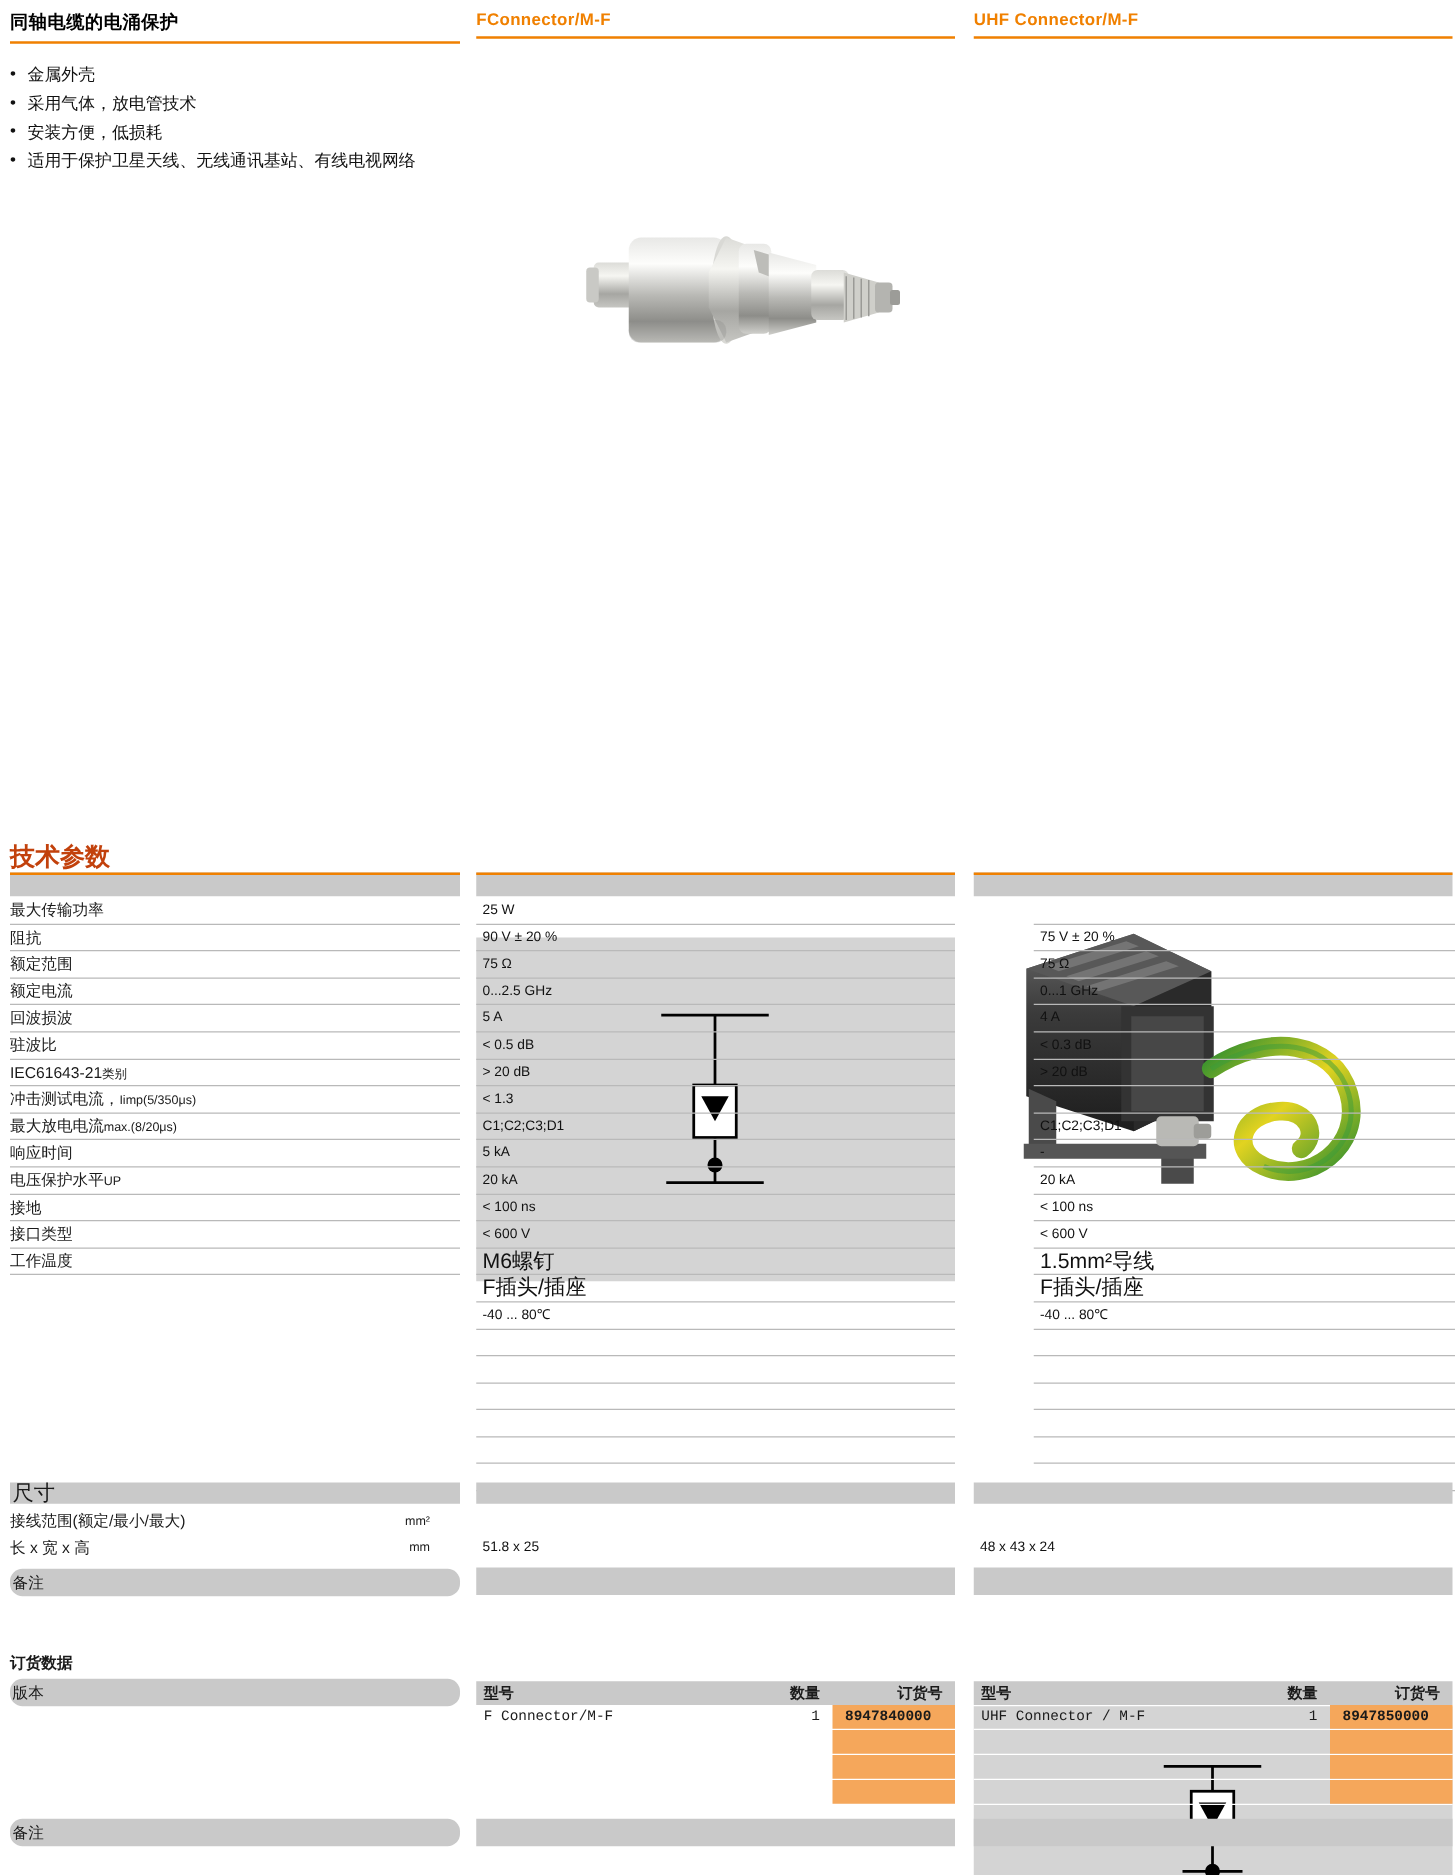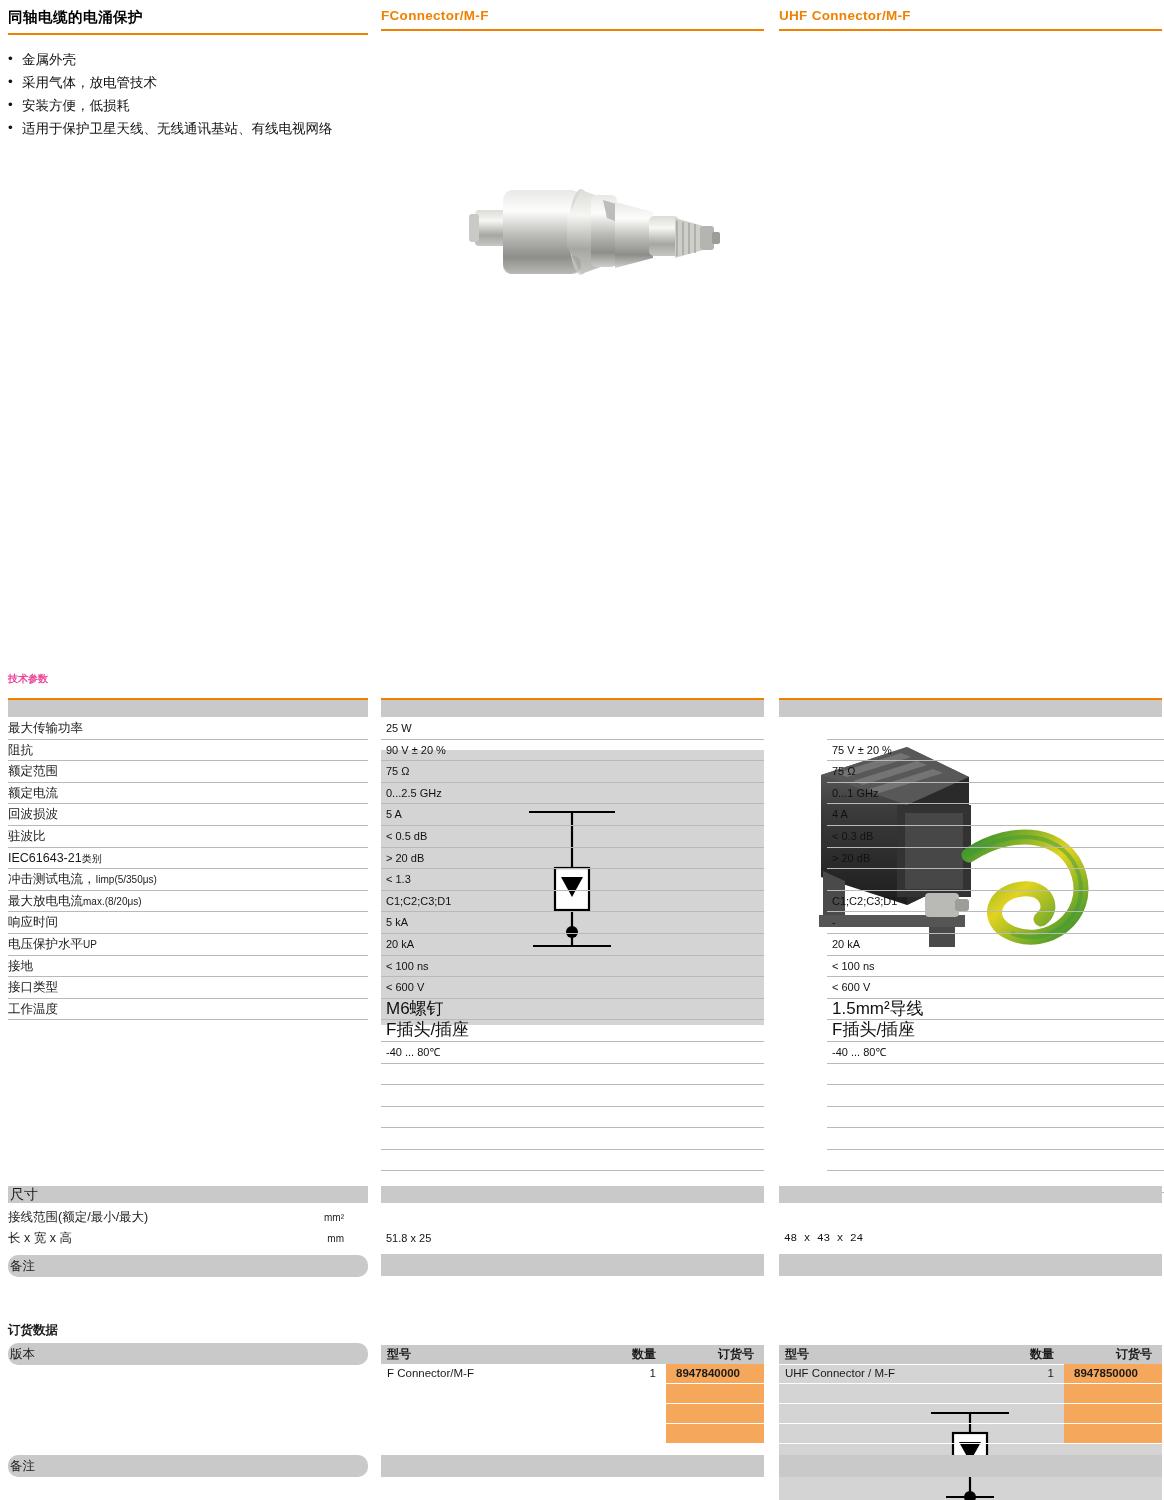--- a/index.html
+++ b/index.html
@@ -69,23 +69,23 @@
     position: relative;
   }
   .schem-box {
     height: 275px;
     background: #d4d4d4;
     position: relative;
   }
 
   
   .section-title {
-    font-size: 10px;
+    font-size: 20px;
     font-weight: bold;
-    color: #ec4899;
+    color: #c2410c;
   }
   .band {
     background: #c9c9c9;
     height: 14px;
   }
   .band-orange-top {
     border-top: 2px solid #f08000;
   }
 
   
@@ -140,20 +140,21 @@
   }
   .order-head .t1 { position: absolute; left: 6px; }
   .order-head .t2 { position: absolute; right: 108px; }
   .order-head .t3 { position: absolute; right: 10px; }
   .order-row {
     height: 19px;
     line-height: 19px;
     font-size: 11.5px;
     position: relative;
     border-bottom: 1px solid #ffffff;
+    font-family: Liberation Mono, monospace;
   }
   .order-row .c1 { position: absolute; left: 6px; }
   .order-row .c2 { position: absolute; right: 108px; }
   .order-row .c3 {
     position: absolute;
     right: 0;
     width: 98px;
     text-align: left;
     padding-left: 10px;
     box-sizing: border-box;
@@ -221,21 +222,21 @@
     <div class="spec-label-row"><span>最大放电电流</span><span class="sub">max.(8/20μs)</span></div>
     <div class="spec-label-row"><span>响应时间</span><span class="sub"></span></div>
     <div class="spec-label-row"><span>电压保护水平</span><span class="sub">UP</span></div>
     <div class="spec-label-row"><span>接地</span><span class="sub"></span></div>
     <div class="spec-label-row"><span>接口类型</span><span class="sub"></span></div>
     <div class="spec-label-row"><span>工作温度</span><span class="sub"></span></div>
   </div>
 
   <div class="col-left" style="top:1186px;">
     <div class="band" style="height:17px; position:relative;">
-      <span style="position:absolute; left:2px; top:0; font-size:14px; line-height:17px; font-weight:normal;">尺寸</span>
+      <span style="position:absolute; left:2px; top:0; font-size:17px; line-height:17px; font-weight:normal;">尺寸</span>
     </div>
     <div class="dim-label-row" style="margin-top:4px;">
       <span>接线范围(额定/最小/最大)</span>
       <span class="dim-unit">mm²</span>
     </div>
     <div class="dim-label-row">
       <span>长 x 宽 x 高</span>
       <span class="dim-unit">mm</span>
     </div>
     <div class="note-label" style="margin-top:6px;">备注</div>
@@ -468,21 +469,21 @@
     <div class="spec-val-row"></div>
     <div class="spec-val-row"></div>
     <div class="spec-val-row"></div>
     <div class="spec-val-row"></div>
     <div class="spec-val-row"></div>
   </div>
 
   <div class="col-b" style="top:1186px;">
     <div class="band" style="height:17px;"></div>
     <div class="spec-val-row" style="border-bottom:none; margin-top:4px;"></div>
-    <div class="spec-val-row" style="border-bottom:none;font-family:Liberation Mono, monospace;">48 x 43 x 24</div>
+    <div class="spec-val-row" style="border-bottom:none;">48 x 43 x 24</div>
     <div class="grey-band" style="margin-top:6px;"></div>
   </div>
 
   <div class="col-b" style="top:1345px;">
     <div class="order-head">
       <span class="t1">型号</span>
       <span class="t2">数量</span>
       <span class="t3">订货号</span>
     </div>
     <div class="order-row">

